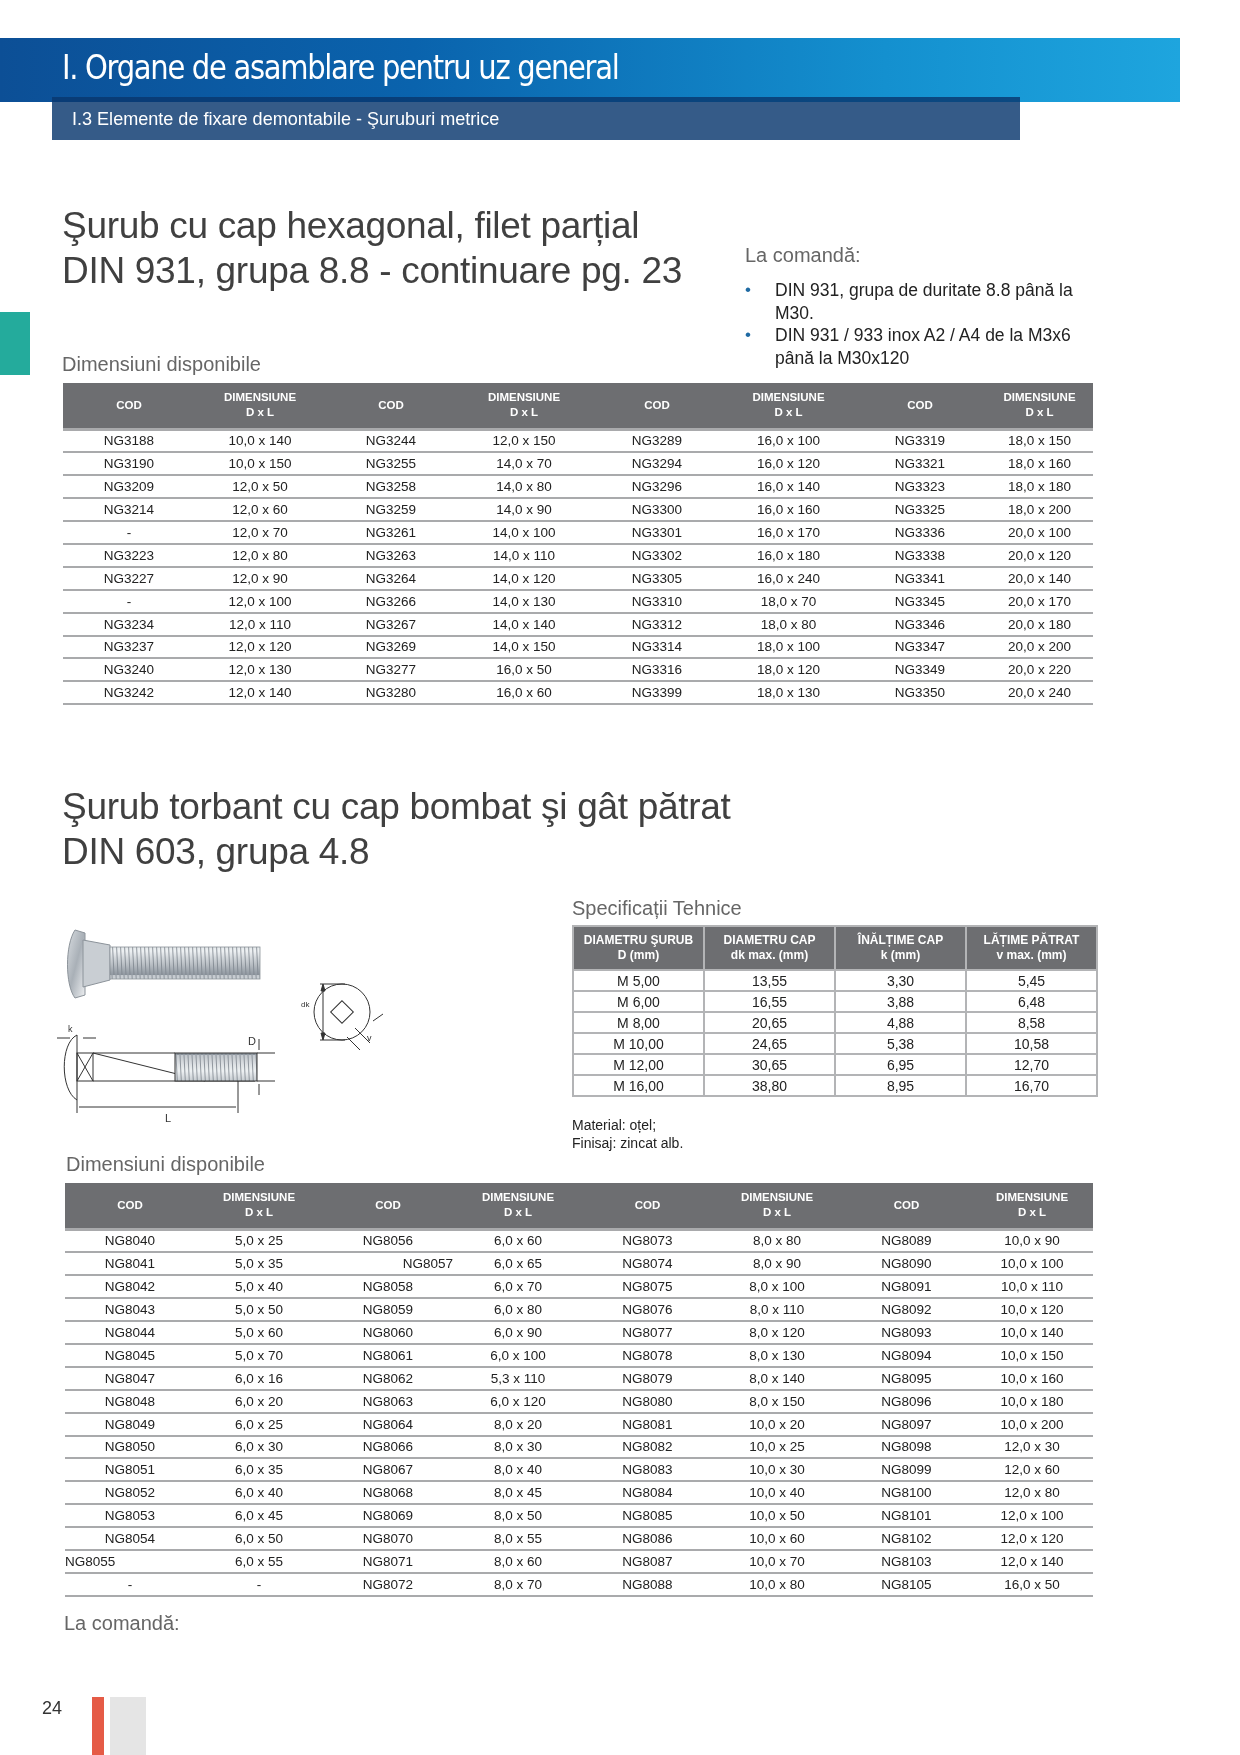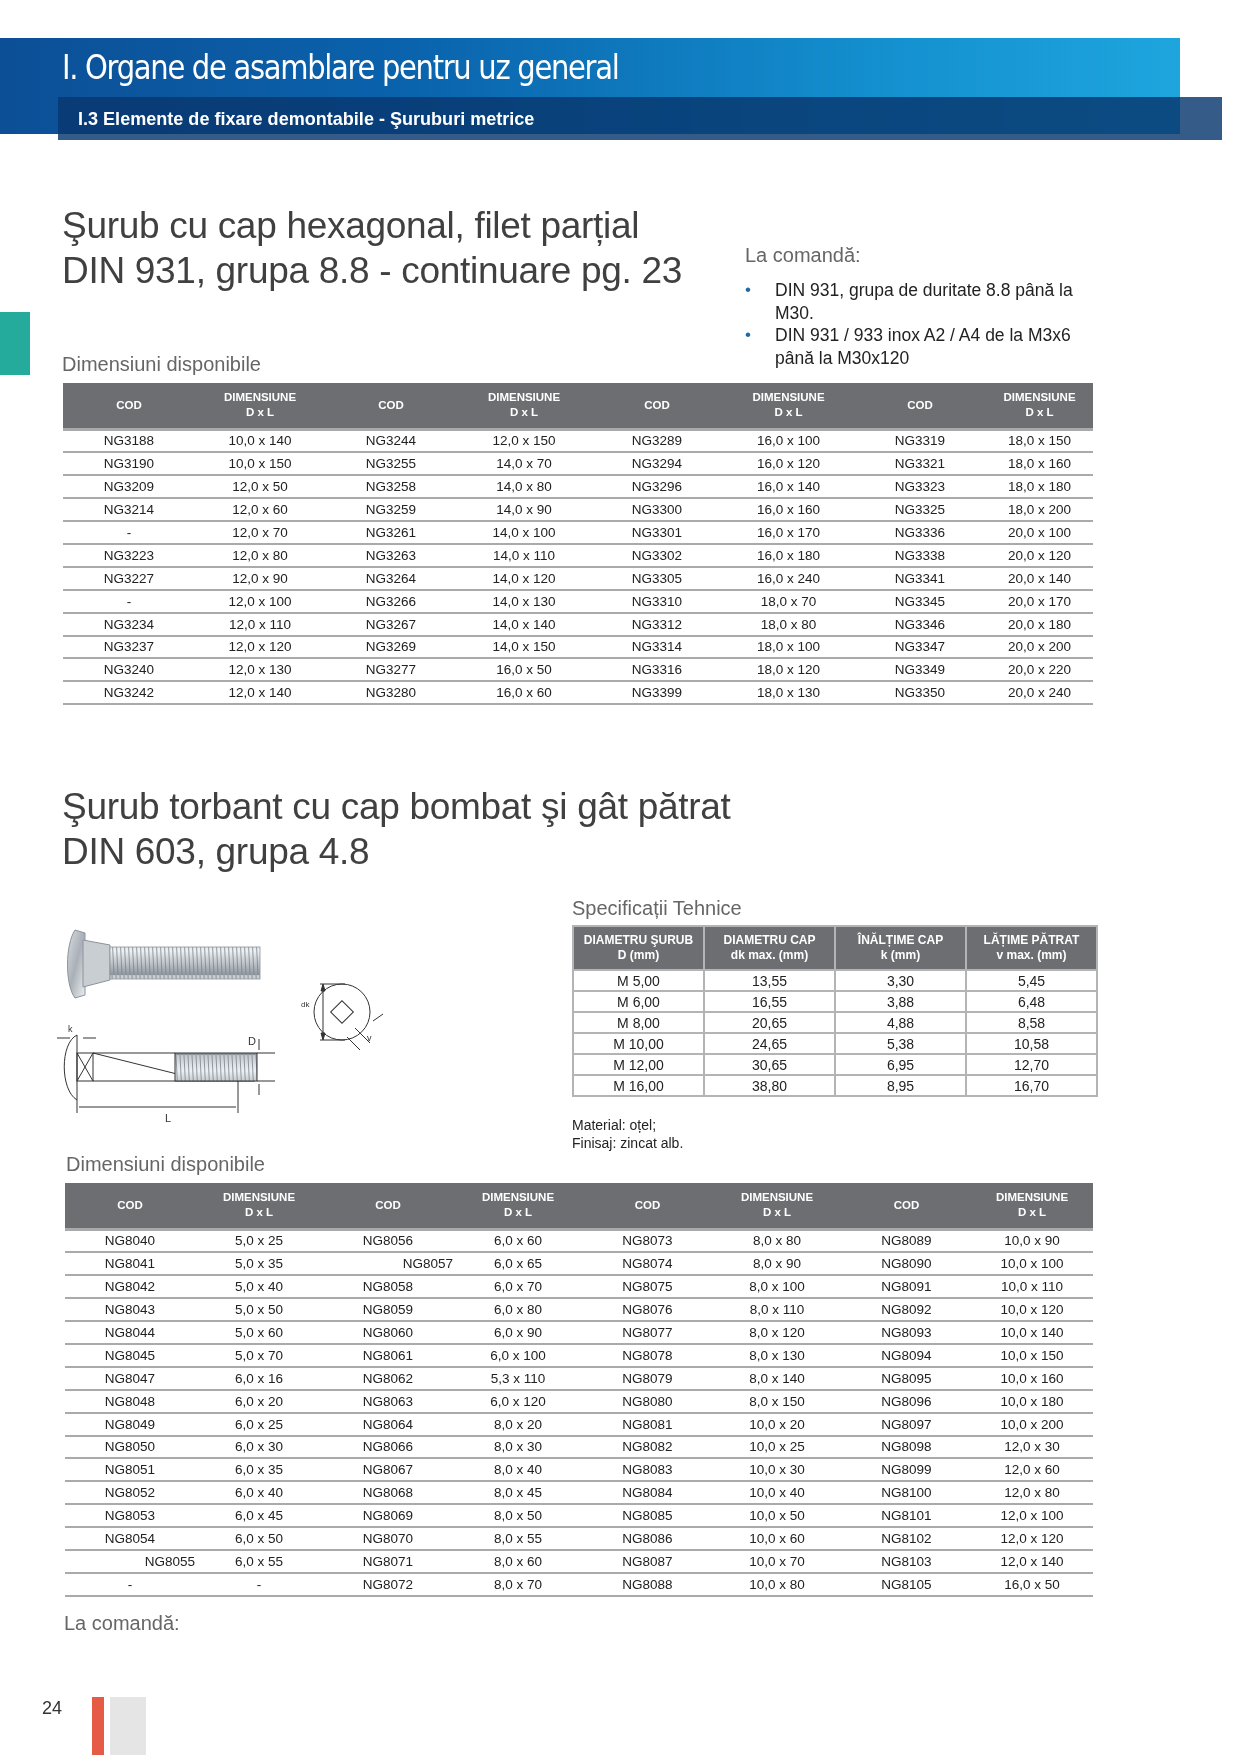--- a/index.html
+++ b/index.html
@@ -1,19 +1,19 @@
 <!DOCTYPE html>
 <html><head>
 <meta charset="utf-8">
 <style>
   html, body { margin:0; padding:0; }
   body { width:1240px; height:1755px; position:relative; background:#fff; font-family:"Liberation Sans", sans-serif; color:#222; overflow:hidden; }
-  .banner { position:absolute; left:0; top:38px; width:1180px; height:96px; background:linear-gradient(90deg,#0c4f96 0%,#0a63ad 35%,#1490cf 75%,#1ea5de 100%); }
+  .banner { position:absolute; left:0; top:38px; width:1180px; height:64px; background:linear-gradient(90deg,#0c4f96 0%,#0a63ad 35%,#1490cf 75%,#1ea5de 100%); }
   .banner-title { position:absolute; left:62px; top:10px; font-size:33px; color:#fff; font-family:"DejaVu Sans", sans-serif; font-weight:normal; letter-spacing:-1.5px; transform:scaleX(0.88); transform-origin:left; white-space:nowrap; }
-  .subbanner { position:absolute; left:58px; top:97px; width:1164px; height:43px; background:rgba(8,55,110,0.82);font-weight:bold; }
+  .subbanner { position:absolute; left:52px; top:97px; width:968px; height:43px; background:rgba(8,55,110,0.82); }
   .subbanner-title { position:absolute; left:20px; top:11px; font-size:19px; color:#fff; white-space:nowrap; transform:scaleX(0.95); transform-origin:left; }
   .side-tab { position:absolute; left:0; top:312px; width:30px; height:63px; background:#24ab9c; }
   .h1 { position:absolute; font-size:37px; color:#404040; line-height:45px; white-space:nowrap; letter-spacing:-0.3px; }
   .h2 { position:absolute; font-size:20px; color:#666; white-space:nowrap; }
   .order-box { position:absolute; left:745px; top:244px; width:340px; }
   .order-box .h2 { position:static; margin-bottom:12px; }
   ul.bullets { list-style:none; margin:0; padding:0; }
   ul.bullets li { position:relative; padding-left:30px; font-size:17.5px; line-height:22.5px; color:#222; }
   ul.bullets li::before { content:"•"; position:absolute; left:0; top:0; color:#1f6aa3; font-size:17px; }
   table.dims { position:absolute; border-collapse:collapse; table-layout:fixed; }
@@ -544,21 +544,21 @@
         <td style="text-align: center;">NG8054</td>
         <td>6,0 x 50</td>
         <td style="text-align: center;">NG8070</td>
         <td>8,0 x 55</td>
         <td style="text-align: center;">NG8086</td>
         <td>10,0 x 60</td>
         <td style="text-align: center;">NG8102</td>
         <td>12,0 x 120</td>
       </tr>
       <tr>
-        <td style="text-align: right;">NG8055</td>
+        <td style="text-align: left;">NG8055</td>
         <td>6,0 x 55</td>
         <td style="text-align: center;">NG8071</td>
         <td>8,0 x 60</td>
         <td style="text-align: center;">NG8087</td>
         <td>10,0 x 70</td>
         <td style="text-align: center;">NG8103</td>
         <td>12,0 x 140</td>
       </tr>
       <tr>
         <td style="text-align: center;">-</td>

